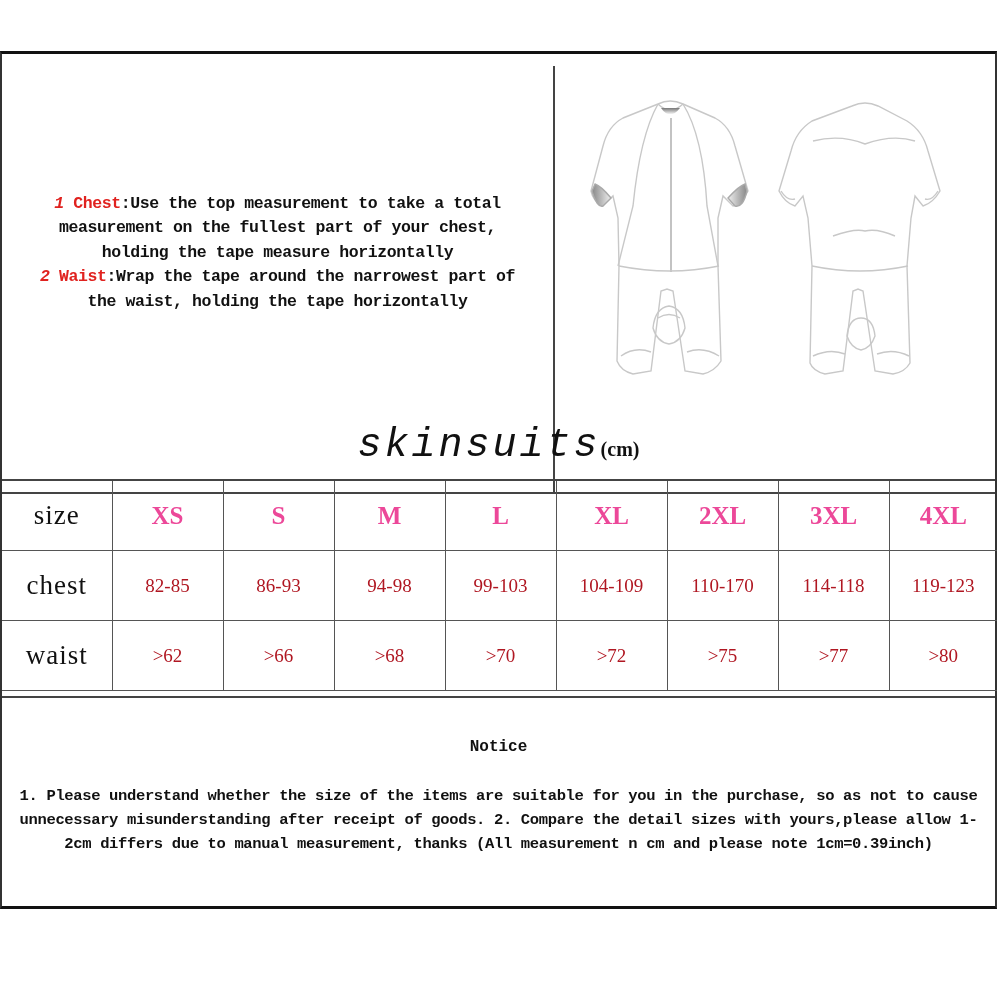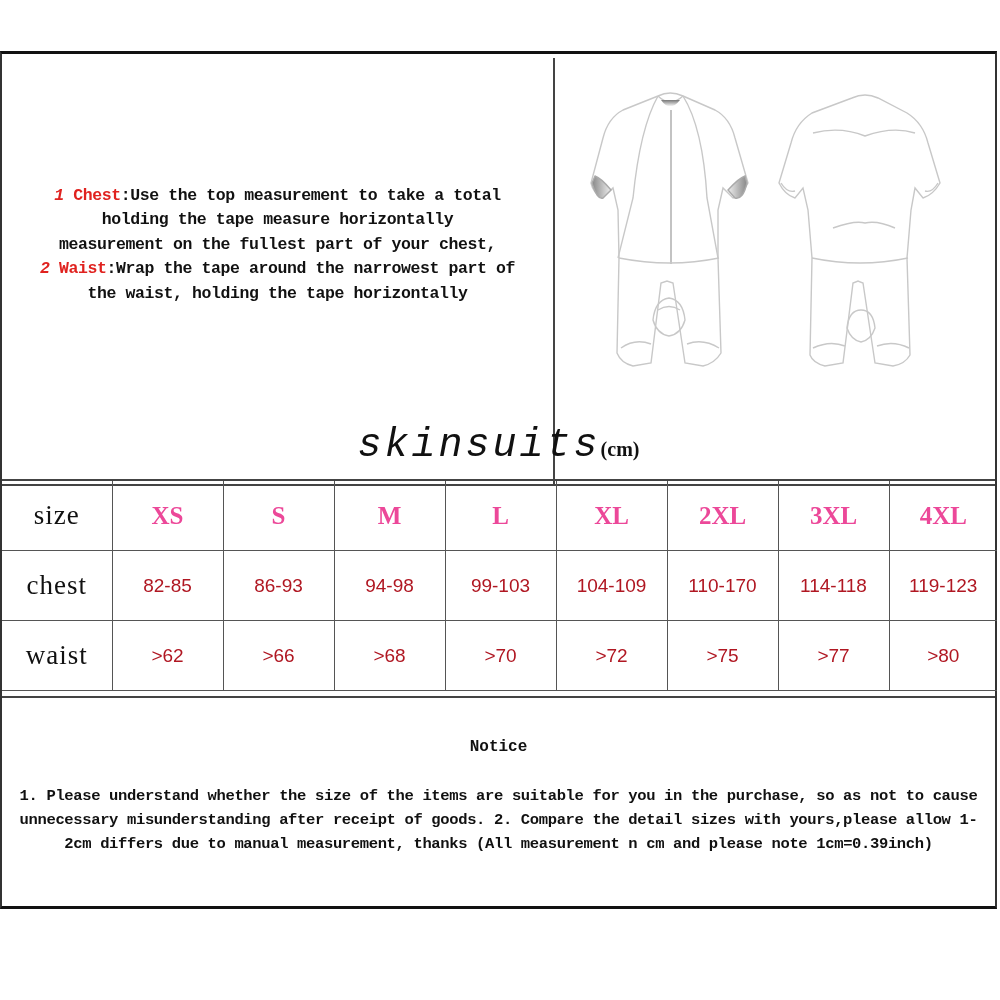--- a/index.html
+++ b/index.html
@@ -1,50 +1,50 @@
 <!DOCTYPE html>
 <html><head>
 <meta charset="utf-8">
 <style>
   html, body { margin: 0; padding: 0; background: #ffffff; }
   body { width: 1000px; height: 1000px; position: relative; overflow: hidden; font-family: "Liberation Mono", "DejaVu Sans Mono", monospace; color: #111; }
   .frame { position: absolute; left: 0; top: 51px; width: 997px; height: 858px; border-top: 3px solid #111; border-bottom: 3px solid #111; border-left: 2px solid #333; border-right: 2px solid #333; box-sizing: border-box; }
-  .top-section { position: absolute; left: 0; top: 4px; width: 100%; height: 428px; border-bottom: 2px solid #444; box-sizing: border-box; }
+  .top-section { position: absolute; left: 0; top: 12px; width: 100%; height: 428px; border-bottom: 2px solid #444; box-sizing: border-box; }
   .instructions { position: absolute; left: 0; top: 0; width: 553px; height: 100%; border-right: 2px solid #444; box-sizing: border-box; display: flex; align-items: center; justify-content: center; }
   .instr-text { font-family: "Liberation Mono", "DejaVu Sans Mono", monospace; font-weight: bold; font-size: 16.5px; line-height: 24.5px; text-align: center; margin-top: -52px; letter-spacing: -0.4px; }
   .red { color: #e0221f; }
   .red-num { color: #e0221f; font-style: italic; }
   .illustration { position: absolute; left: 553px; top: 0; right: 0; height: 100%; }
   .illustration svg { position: absolute; left: 0; top: 0; }
   .title-row { position: absolute; left: 0; top: 356px; width: 100%; height: 71px; border-bottom: 2px solid #444; box-sizing: border-box; text-align: center; }
   .title-main { font-family: Liberation Mono, monospace; font-style: italic; font-size: 40px; letter-spacing: 3px; line-height: 71px; color: #111; }
   .title-unit { font-family: "Liberation Serif", serif; font-weight: bold; font-size: 20px; color: #111; }
   table.size-table { position: absolute; left: 0; top: 427px; width: 995px; border-collapse: collapse; table-layout: fixed; }
   table.size-table td { border: 1.5px solid #555; height: 69px; text-align: center; vertical-align: middle; padding: 0; }
   table.size-table tr:first-child td { border-top: none; margin-left: 37px; }
   table.size-table td:first-child { border-left: none; }
   table.size-table td:last-child { border-right: none; }
   .row-label { font-family: "Liberation Serif", "DejaVu Serif", serif; font-size: 27px; letter-spacing: 1px; color: #111; }
   .size-head { font-family: "Liberation Serif", "DejaVu Serif", serif; font-size: 25px; color: #ec4899; font-weight: bold; }
-  .val { font-family: Liberation Sans, sans-serif; font-size: 19px; color: #b01722; }
+  .val { font-family: Liberation Serif, serif; font-size: 19px; color: #b01722; }
   .notice { position: absolute; left: 0; top: 642px; width: 100%; height: 212px; border-top: 2px solid #444; box-sizing: border-box; text-align: center; }
   .notice-title { font-family: "Liberation Mono", "DejaVu Sans Mono", monospace; font-weight: bold; font-size: 16px; margin-top: 40px; }
   .notice-body { font-family: "Liberation Mono", "DejaVu Sans Mono", monospace; font-weight: bold; font-size: 15.5px; line-height: 24px; margin: 28px 8px 0 8px; letter-spacing: -0.35px; text-align: center; }
 </style>
 </head>
 <body>
 
 <div class="frame">
 
   <div class="top-section">
     <div class="instructions">
       <div class="instr-text">
         <div><span class="red-num">1</span> <span class="red">Chest</span><span>:Use the top measurement to take a total</span></div>
+        <div>measurement on the fullest part of your chest,</div>
         <div>holding the tape measure horizontally</div>
-        <div>measurement on the fullest part of your chest,</div>
         <div><span class="red-num">2</span> <span class="red">Waist</span><span>:Wrap the tape around the narrowest part of</span></div>
         <div>the waist, holding the tape horizontally</div>
       </div>
     </div>
 
     <div class="illustration">
       <svg width="442" height="354" viewBox="0 0 442 354" fill="none" stroke="#c8c8c8" stroke-width="1.4">
         <defs>
           <linearGradient id="cuffGrad" x1="0" y1="0" x2="1" y2="0">
             <stop offset="0" stop-color="#888"></stop>

